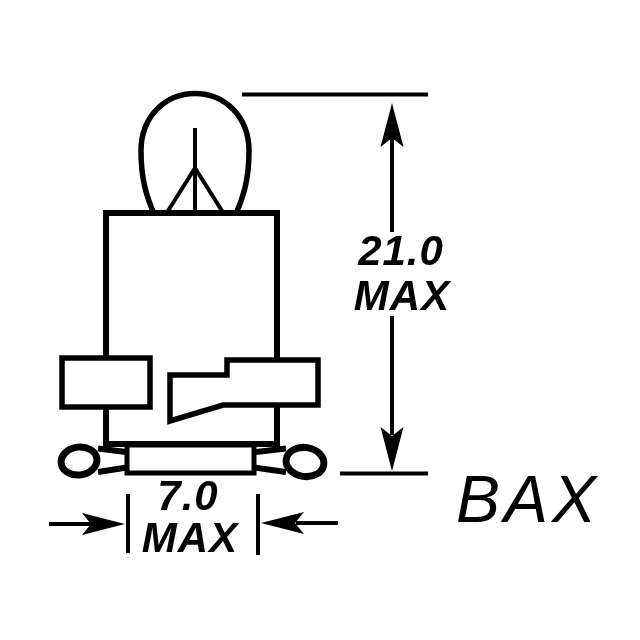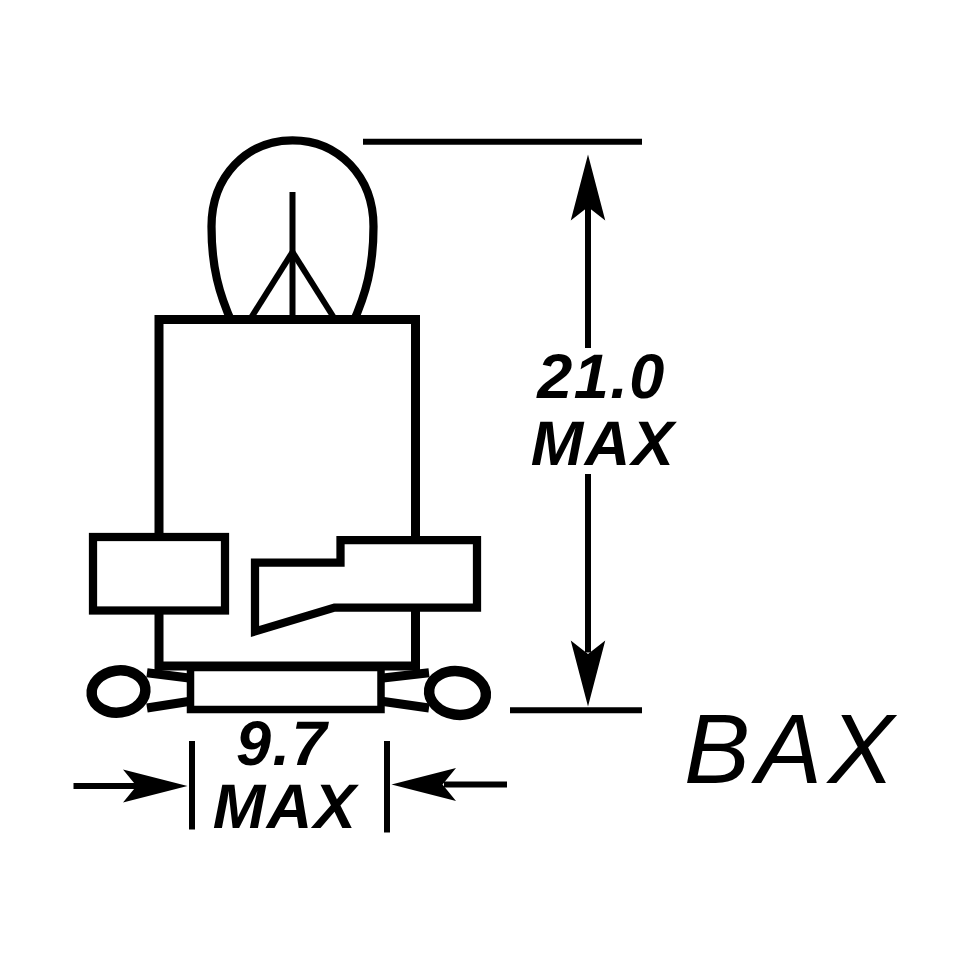--- a/index.html
+++ b/index.html
@@ -76,18 +76,18 @@
       <line x1="338" y1="523" x2="296" y2="523"></line>
       <polygon fill="currentColor" stroke="none" points="125,524 82,513 91,524 82,535"></polygon>
       <polygon fill="currentColor" stroke="none" points="261,523 304,512 295,523 304,534"></polygon>
     </g>
   </svg>
 
   <div class="dim-text" style="left:401px; top:251px;">21.0</div>
 
   <div class="dim-text" style="left:402px; top:296px;">MAX</div>
 
-  <div class="dim-text" style="left:188px; top:496px;">9.7</div>
+  <div class="dim-text" style="left:188px; top:496px;">7.0</div>
 
   <div class="dim-text" style="left:190px; top:538px;">MAX</div>
 
   <div class="part-label" style="left:528px; top:499px;">BAX</div>
 </div>
 
 </body></html>

